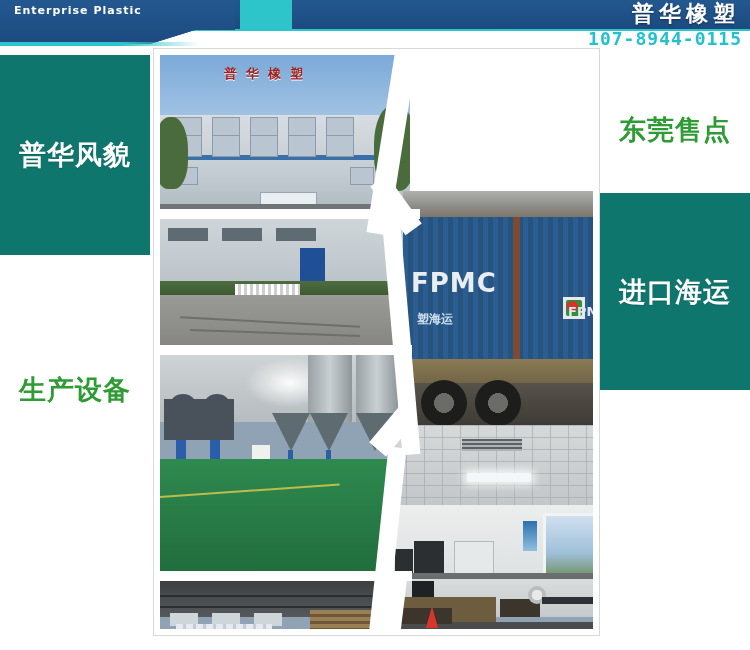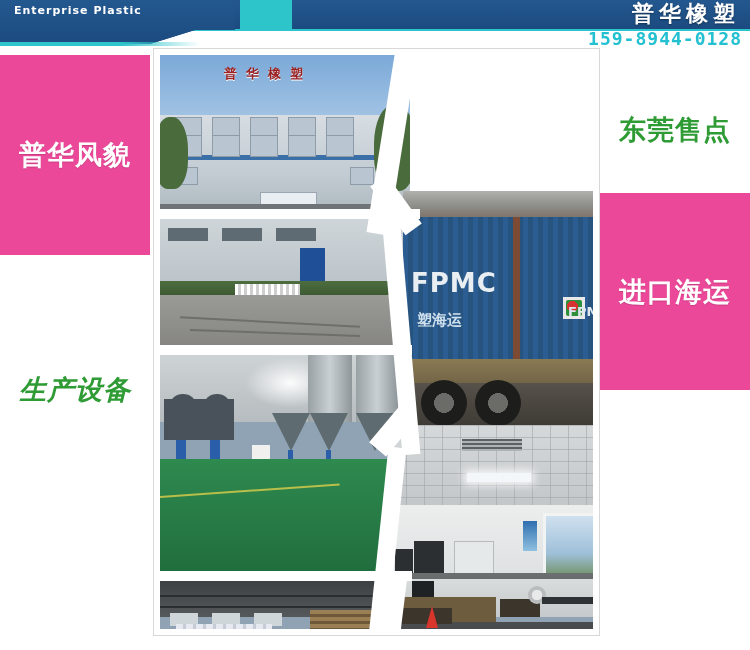--- a/index.html
+++ b/index.html
@@ -57,25 +57,25 @@
     font-family:"DejaVu Sans Mono","Liberation Mono",monospace;
   }
 
   
   .tag{
     position:absolute;
     display:flex;align-items:center;justify-content:center;
     font-size:27px;font-weight:bold;letter-spacing:1px;
     font-family:"DejaVu Sans","Liberation Sans",sans-serif;
   }
-  .tag.filled{background:#ec4899;color:#ffffff;text-shadow:0 1px 1px rgba(0,0,0,.15);}
+  .tag.filled{background:#0f766e;color:#ffffff;text-shadow:0 1px 1px rgba(0,0,0,.15);}
   .tag.plain{background:transparent;color:#2f9b34;}
 
   #tag-left-1{left:0;top:55px;width:150px;height:200px;}
-  #tag-left-2{left:0;top:330px;width:150px;height:120px;font-style:italic;}
+  #tag-left-2{left:0;top:330px;width:150px;height:120px;}
   #tag-left-3{left:0;top:555px;width:150px;height:95px;}
 
   #tag-right-1{left:600px;top:70px;width:150px;height:120px;}
   #tag-right-2{left:600px;top:193px;width:150px;height:197px;}
   #tag-right-3{left:600px;top:450px;width:150px;height:130px;}
 
   
   .collage{
     position:absolute;left:153px;top:48px;width:447px;height:588px;
     background:#ffffff;border:1px solid #d8d8d8;
@@ -139,21 +139,21 @@
 
   
   #ph-container{left:243px;top:136px;width:204px;height:240px;}
   #ph-container .topstrip{position:absolute;left:0;top:0;width:100%;height:12%;
     background:linear-gradient(180deg,#b0b0ac 0%,#8e8e8a 50%,#7b6f63 100%);}
   #ph-container .box{position:absolute;left:0;top:11%;width:100%;height:60%;
     background:repeating-linear-gradient(90deg,#2c5d92 0 5px,#27547f 5px 10px);}
   #ph-container .rust{position:absolute;top:11%;height:60%;width:7px;background:#7d4a33;}
   #ph-container .fpmc{position:absolute;left:8px;top:32%;font-size:26px;font-weight:bold;
     color:#e9eef3;letter-spacing:1px;}
-  #ph-container .cn{position:absolute;left:14px;top:50%;font-size:15px;font-weight:bold;color:#cfe0ee;text-align:center;}
+  #ph-container .cn{position:absolute;left:14px;top:50%;font-size:12px;font-weight:bold;color:#cfe0ee;text-align:center;}
   #ph-container .logo{position:absolute;right:22px;top:44%;width:22px;height:22px;
     background:#e9e9e9;}
   #ph-container .logo i{position:absolute;left:3px;top:3px;width:16px;height:16px;
     background:radial-gradient(circle at 40% 40%,#d6322f 0 40%,#2f8f3a 41% 100%);display:block;border-radius:2px;}
   #ph-container .fpmc2{position:absolute;right:-2px;top:47%;font-size:13px;font-weight:bold;color:#dfe8f0;}
   #ph-container .chassis{position:absolute;left:0;top:70%;width:100%;height:12%;
     background:linear-gradient(180deg,#8a7a55,#6e6143);}
   #ph-container .lower{position:absolute;left:0;bottom:0;width:100%;height:20%;
     background:linear-gradient(180deg,#57524a,#3b3833);}
   #ph-container .wheel{position:absolute;bottom:2%;width:46px;height:46px;border-radius:50%;
@@ -233,21 +233,21 @@
 <div class="page">
 
   <div class="header">
     <div class="hdr-bar"></div>
     <div class="hdr-teal-block"></div>
     <div class="hdr-teal-line"></div>
     <div class="hdr-wedge"></div>
     <div class="hdr-wedge-edge"></div>
     <div class="hdr-en">Enterprise Plastic</div>
     <div class="hdr-brand">普华橡塑</div>
-    <div class="hdr-phone">159-8944-0128</div>
+    <div class="hdr-phone">107-8944-0115</div>
   </div>
 
   <div class="tag filled" id="tag-left-1">
     <span>普华风貌</span>
   </div>
   <div class="tag plain" id="tag-left-2">
     <span>生产设备</span>
   </div>
 
   <div class="tag plain" id="tag-right-1">

